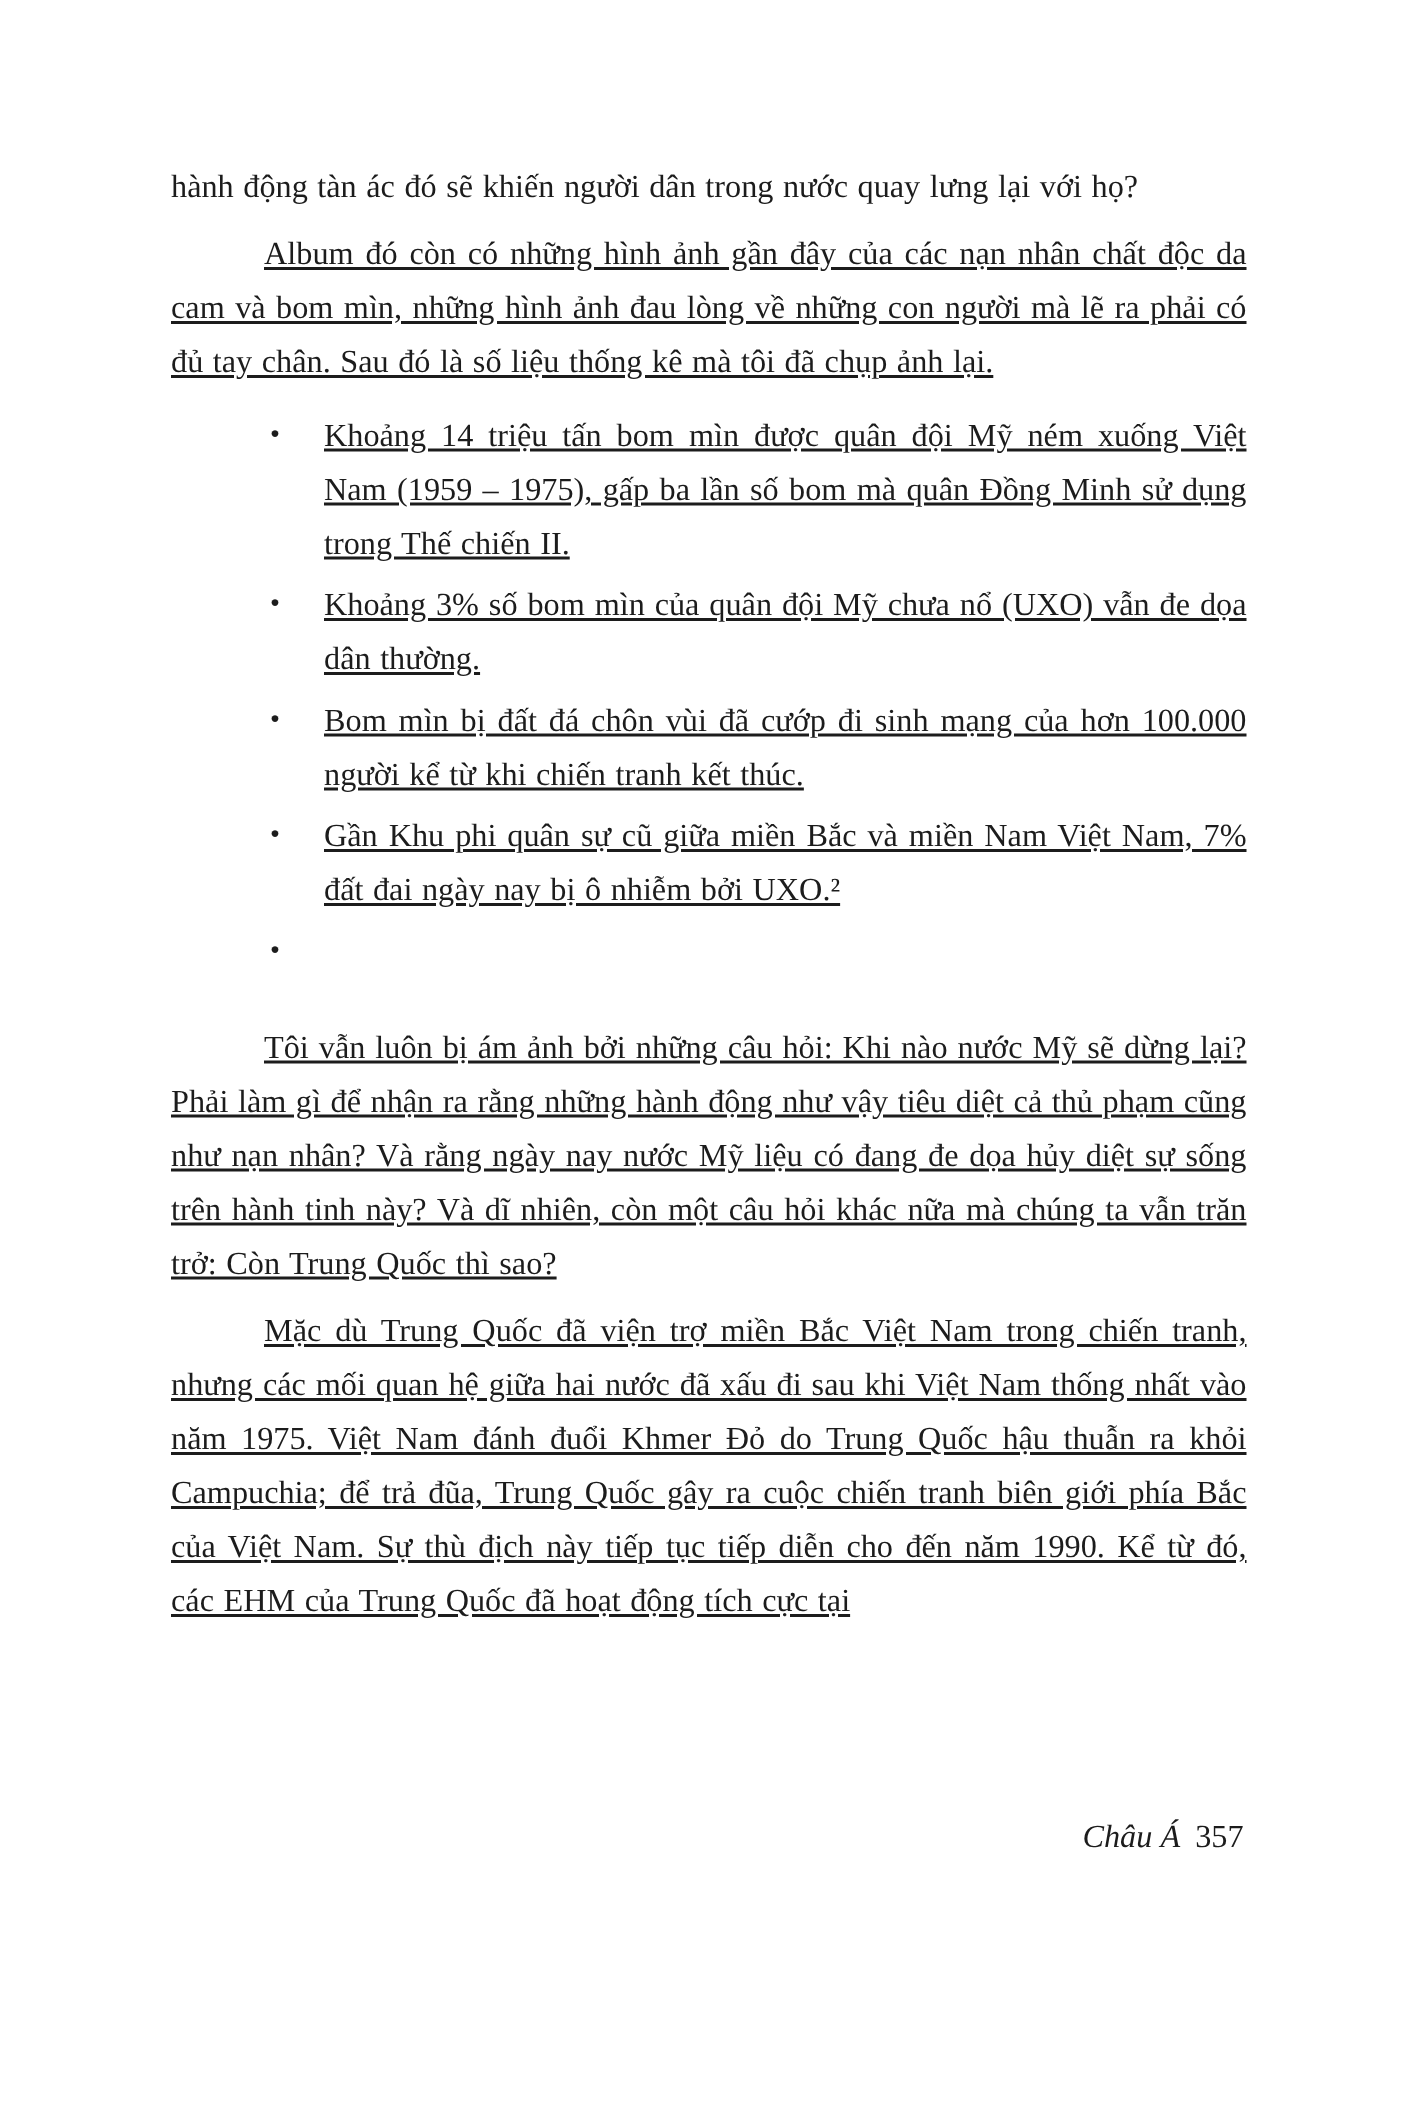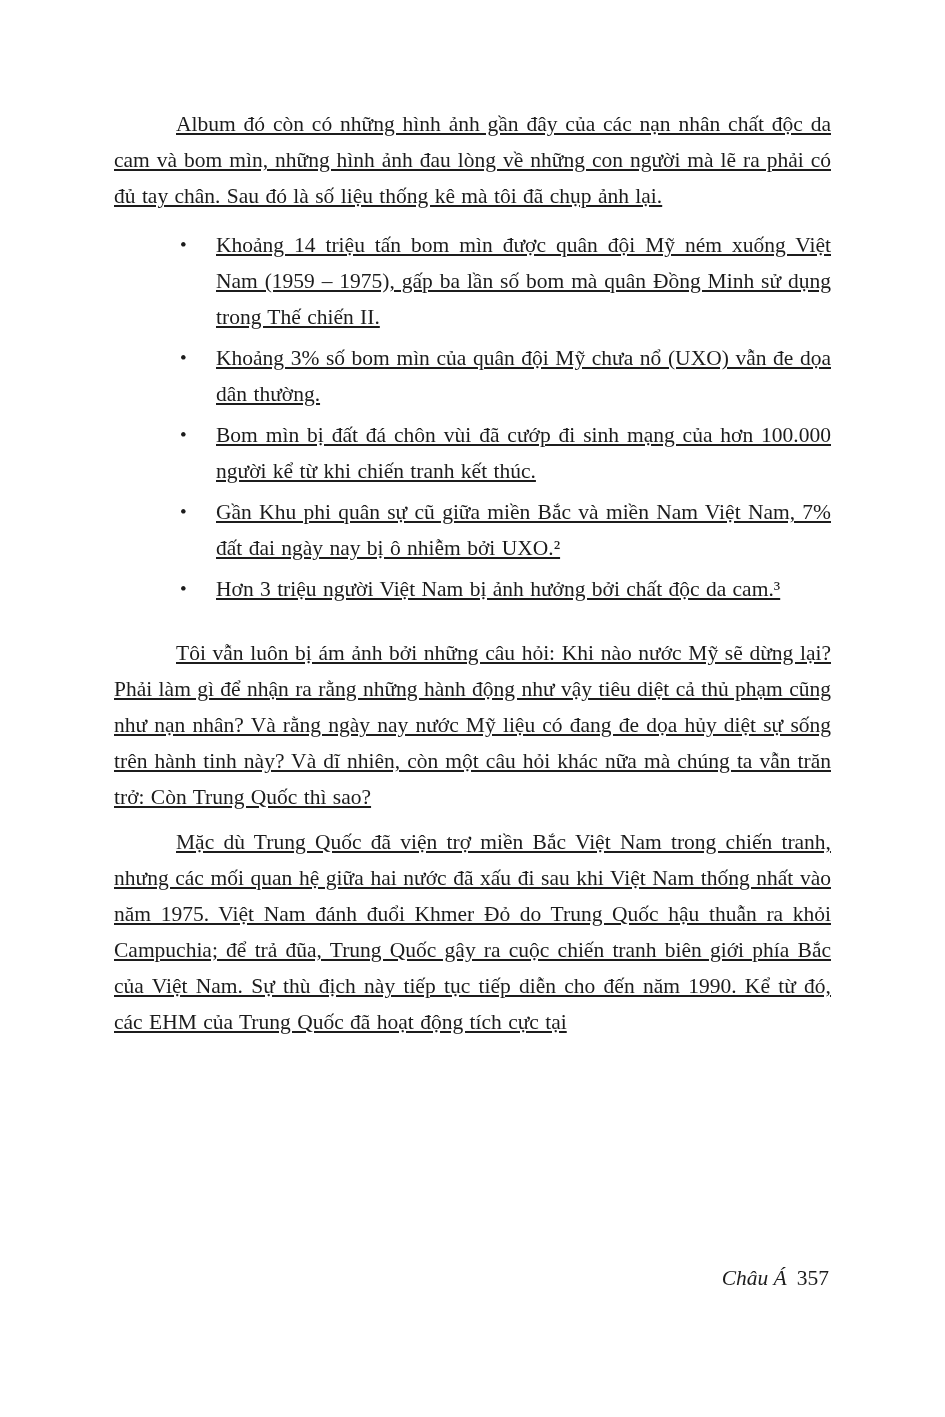--- a/index.html
+++ b/index.html
@@ -41,32 +41,33 @@
     font-size: 19px;
   }
   .bullet-list .li-text {
     flex: 1;
     text-align: justify;
     word-spacing: 1px;
     text-decoration: underline;
   }
   .footer {
     position: absolute;
-    top: 1266px;
+    top: 1212px;
     right: 116px;
     font-size: 21.5px;
     white-space: nowrap;
   }
   .footer .section { font-style: italic; margin-right: 10px; }
 </style>
 </head>
 <body>
 
 <div class="page">
 
+  <p class="para">hành động tàn ác đó sẽ khiến người dân trong nước quay lưng lại với họ?</p>
 
   <p class="para indent">Album đó còn có những hình ảnh gần đây của các nạn nhân chất độc da cam và bom mìn, những hình ảnh đau lòng về những con người mà lẽ ra phải có đủ tay chân. Sau đó là số liệu thống kê mà tôi đã chụp ảnh lại.</p>
 
   <ul class="bullet-list">
     <li>
       <span class="marker">•</span>
       <span class="li-text">Khoảng 14 triệu tấn bom mìn được quân đội Mỹ ném xuống Việt Nam (1959 – 1975), gấp ba lần số bom mà quân Đồng Minh sử dụng trong Thế chiến II.</span>
     </li>
     <li>
       <span class="marker">•</span>
@@ -75,21 +76,20 @@
     <li>
       <span class="marker">•</span>
       <span class="li-text">Bom mìn bị đất đá chôn vùi đã cướp đi sinh mạng của hơn 100.000 người kể từ khi chiến tranh kết thúc.</span>
     </li>
     <li>
       <span class="marker">•</span>
       <span class="li-text">Gần Khu phi quân sự cũ giữa miền Bắc và miền Nam Việt Nam, 7% đất đai ngày nay bị ô nhiễm bởi UXO.²</span>
     </li>
     <li>
       <span class="marker">•</span>
-      <span class="li-text">Hơn 3 triệu người Việt Nam bị ảnh hưởng bởi chất độc da cam.³</span>
     </li>
   </ul>
 
   <p class="para indent">Tôi vẫn luôn bị ám ảnh bởi những câu hỏi: Khi nào nước Mỹ sẽ dừng lại? Phải làm gì để nhận ra rằng những hành động như vậy tiêu diệt cả thủ phạm cũng như nạn nhân? Và rằng ngày nay nước Mỹ liệu có đang đe dọa hủy diệt sự sống trên hành tinh này? Và dĩ nhiên, còn một câu hỏi khác nữa mà chúng ta vẫn trăn trở: Còn Trung Quốc thì sao?</p>
 
   <p class="para indent">Mặc dù Trung Quốc đã viện trợ miền Bắc Việt Nam trong chiến tranh, nhưng các mối quan hệ giữa hai nước đã xấu đi sau khi Việt Nam thống nhất vào năm 1975. Việt Nam đánh đuổi Khmer Đỏ do Trung Quốc hậu thuẫn ra khỏi Campuchia; để trả đũa, Trung Quốc gây ra cuộc chiến tranh biên giới phía Bắc của Việt Nam. Sự thù địch này tiếp tục tiếp diễn cho đến năm 1990. Kể từ đó, các EHM của Trung Quốc đã hoạt động tích cực tại</p>
 
 </div>
 
 <div class="footer">

